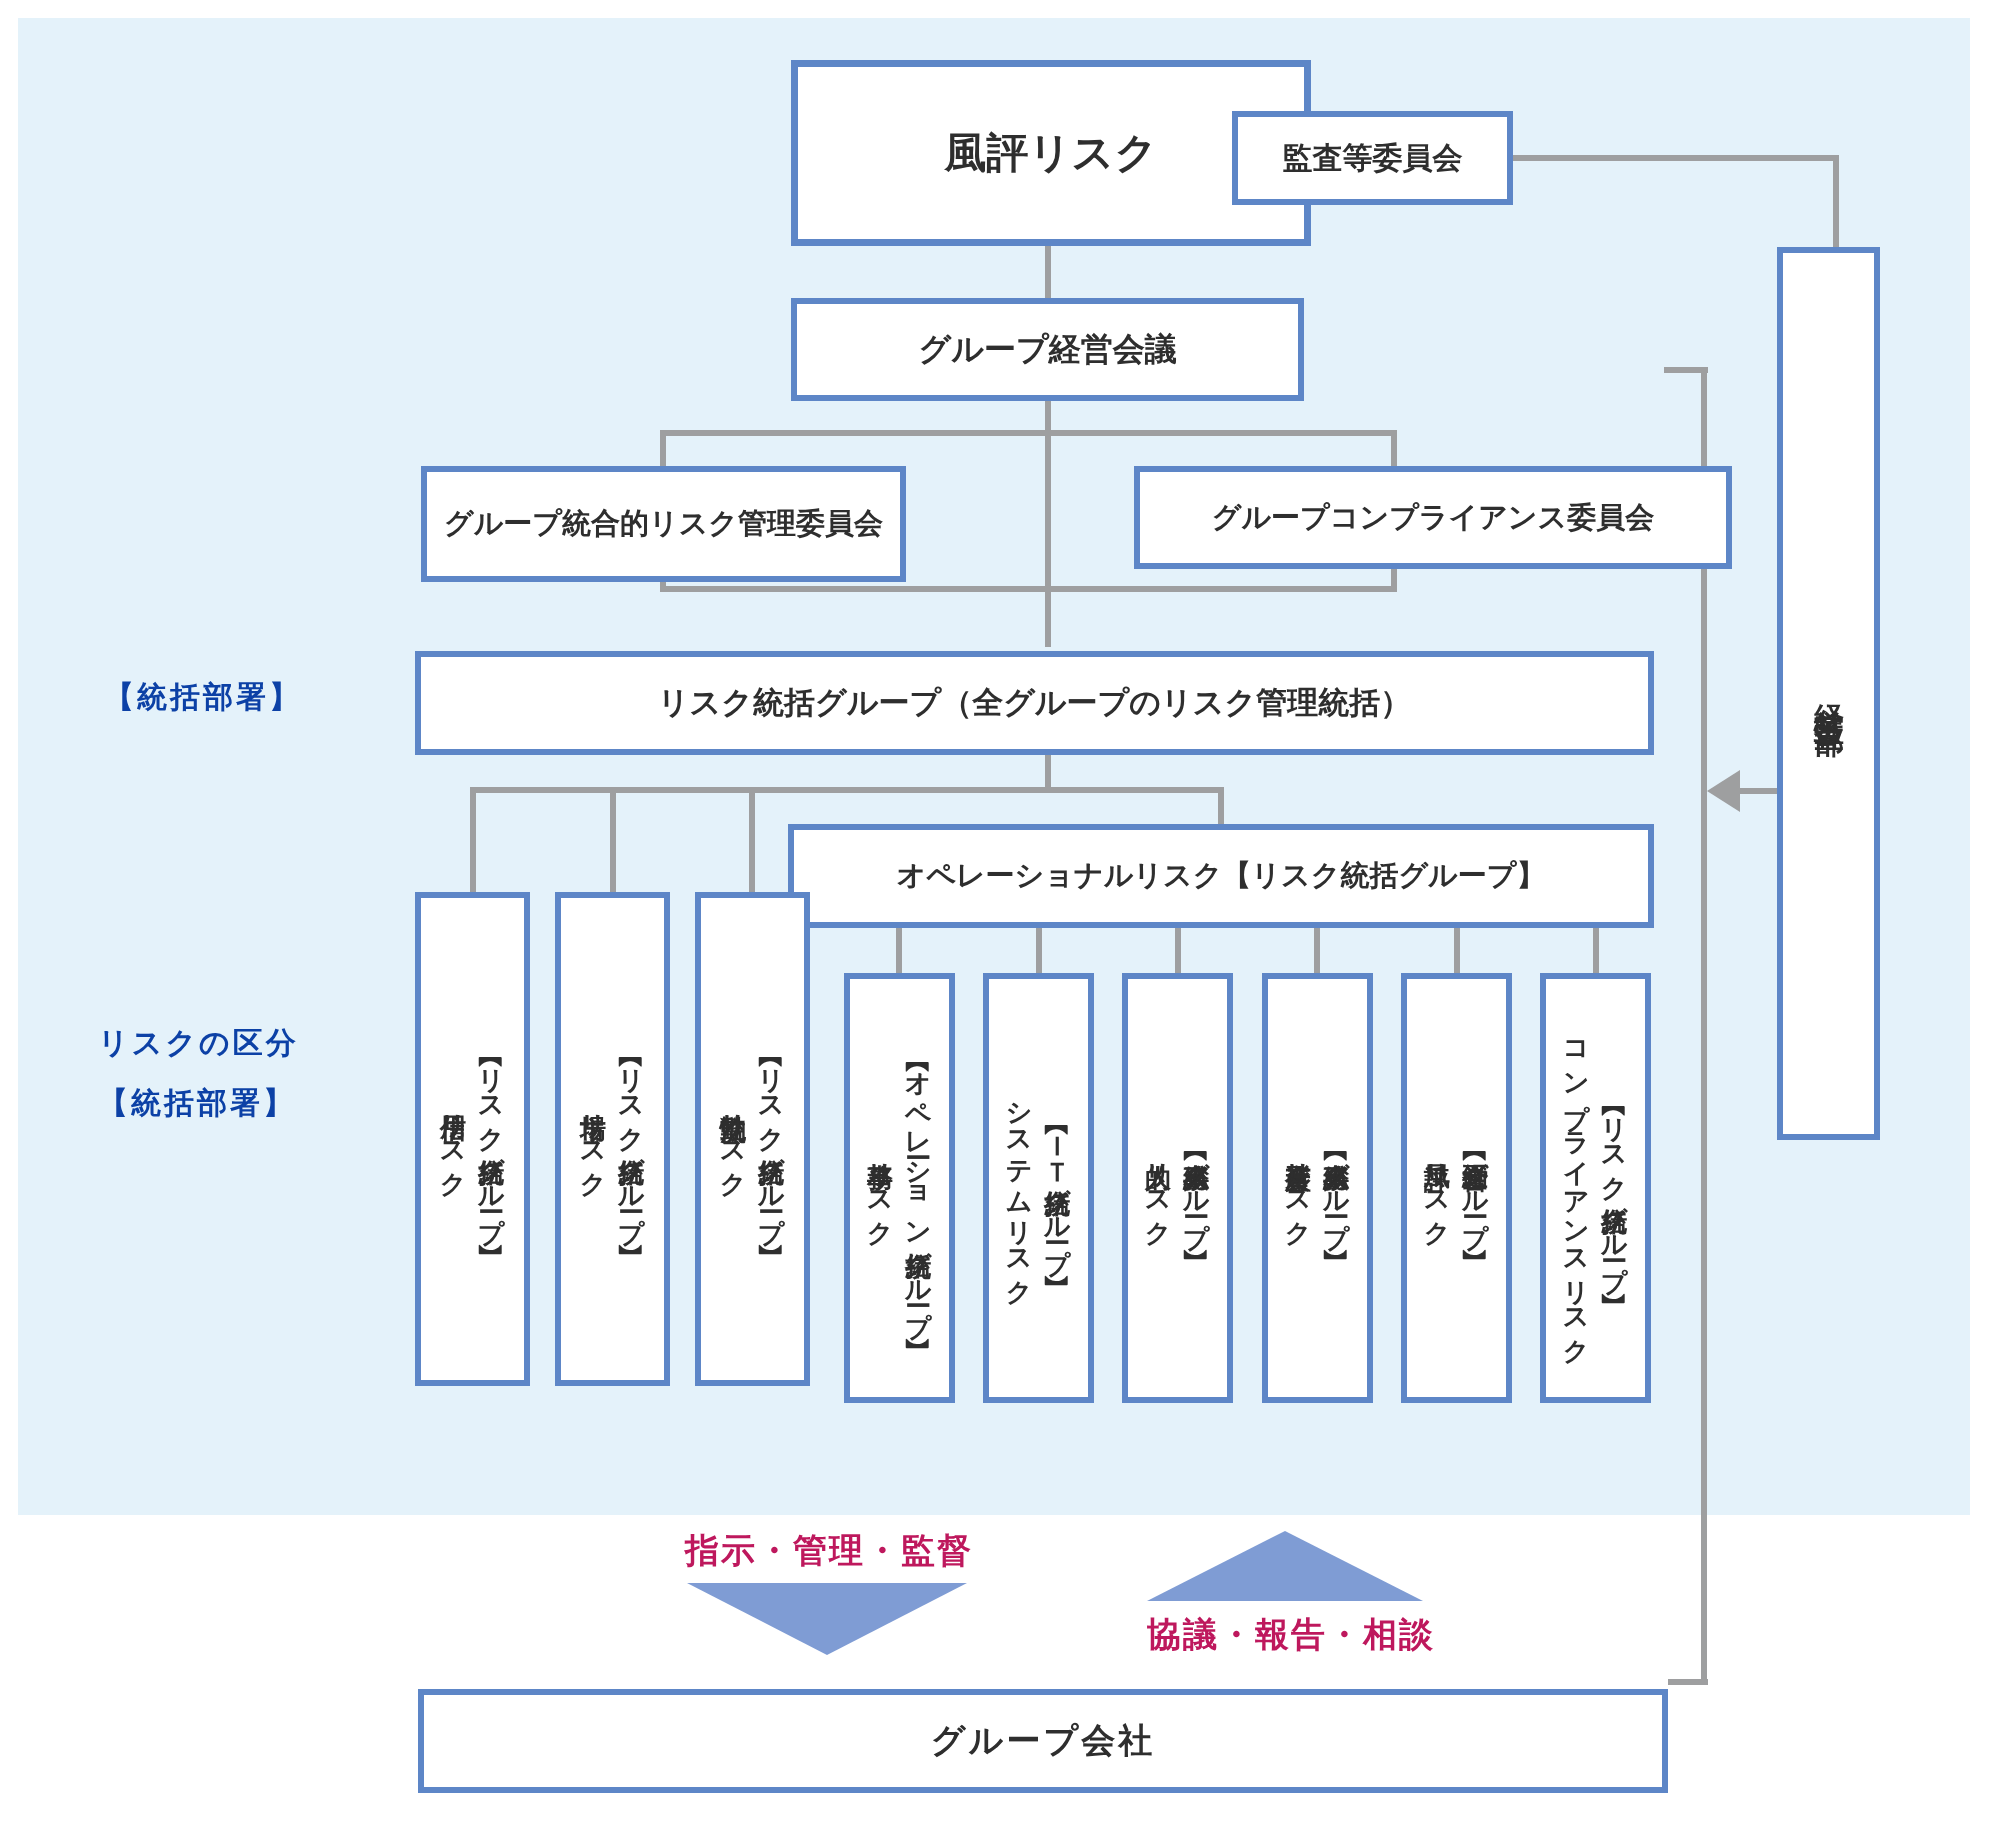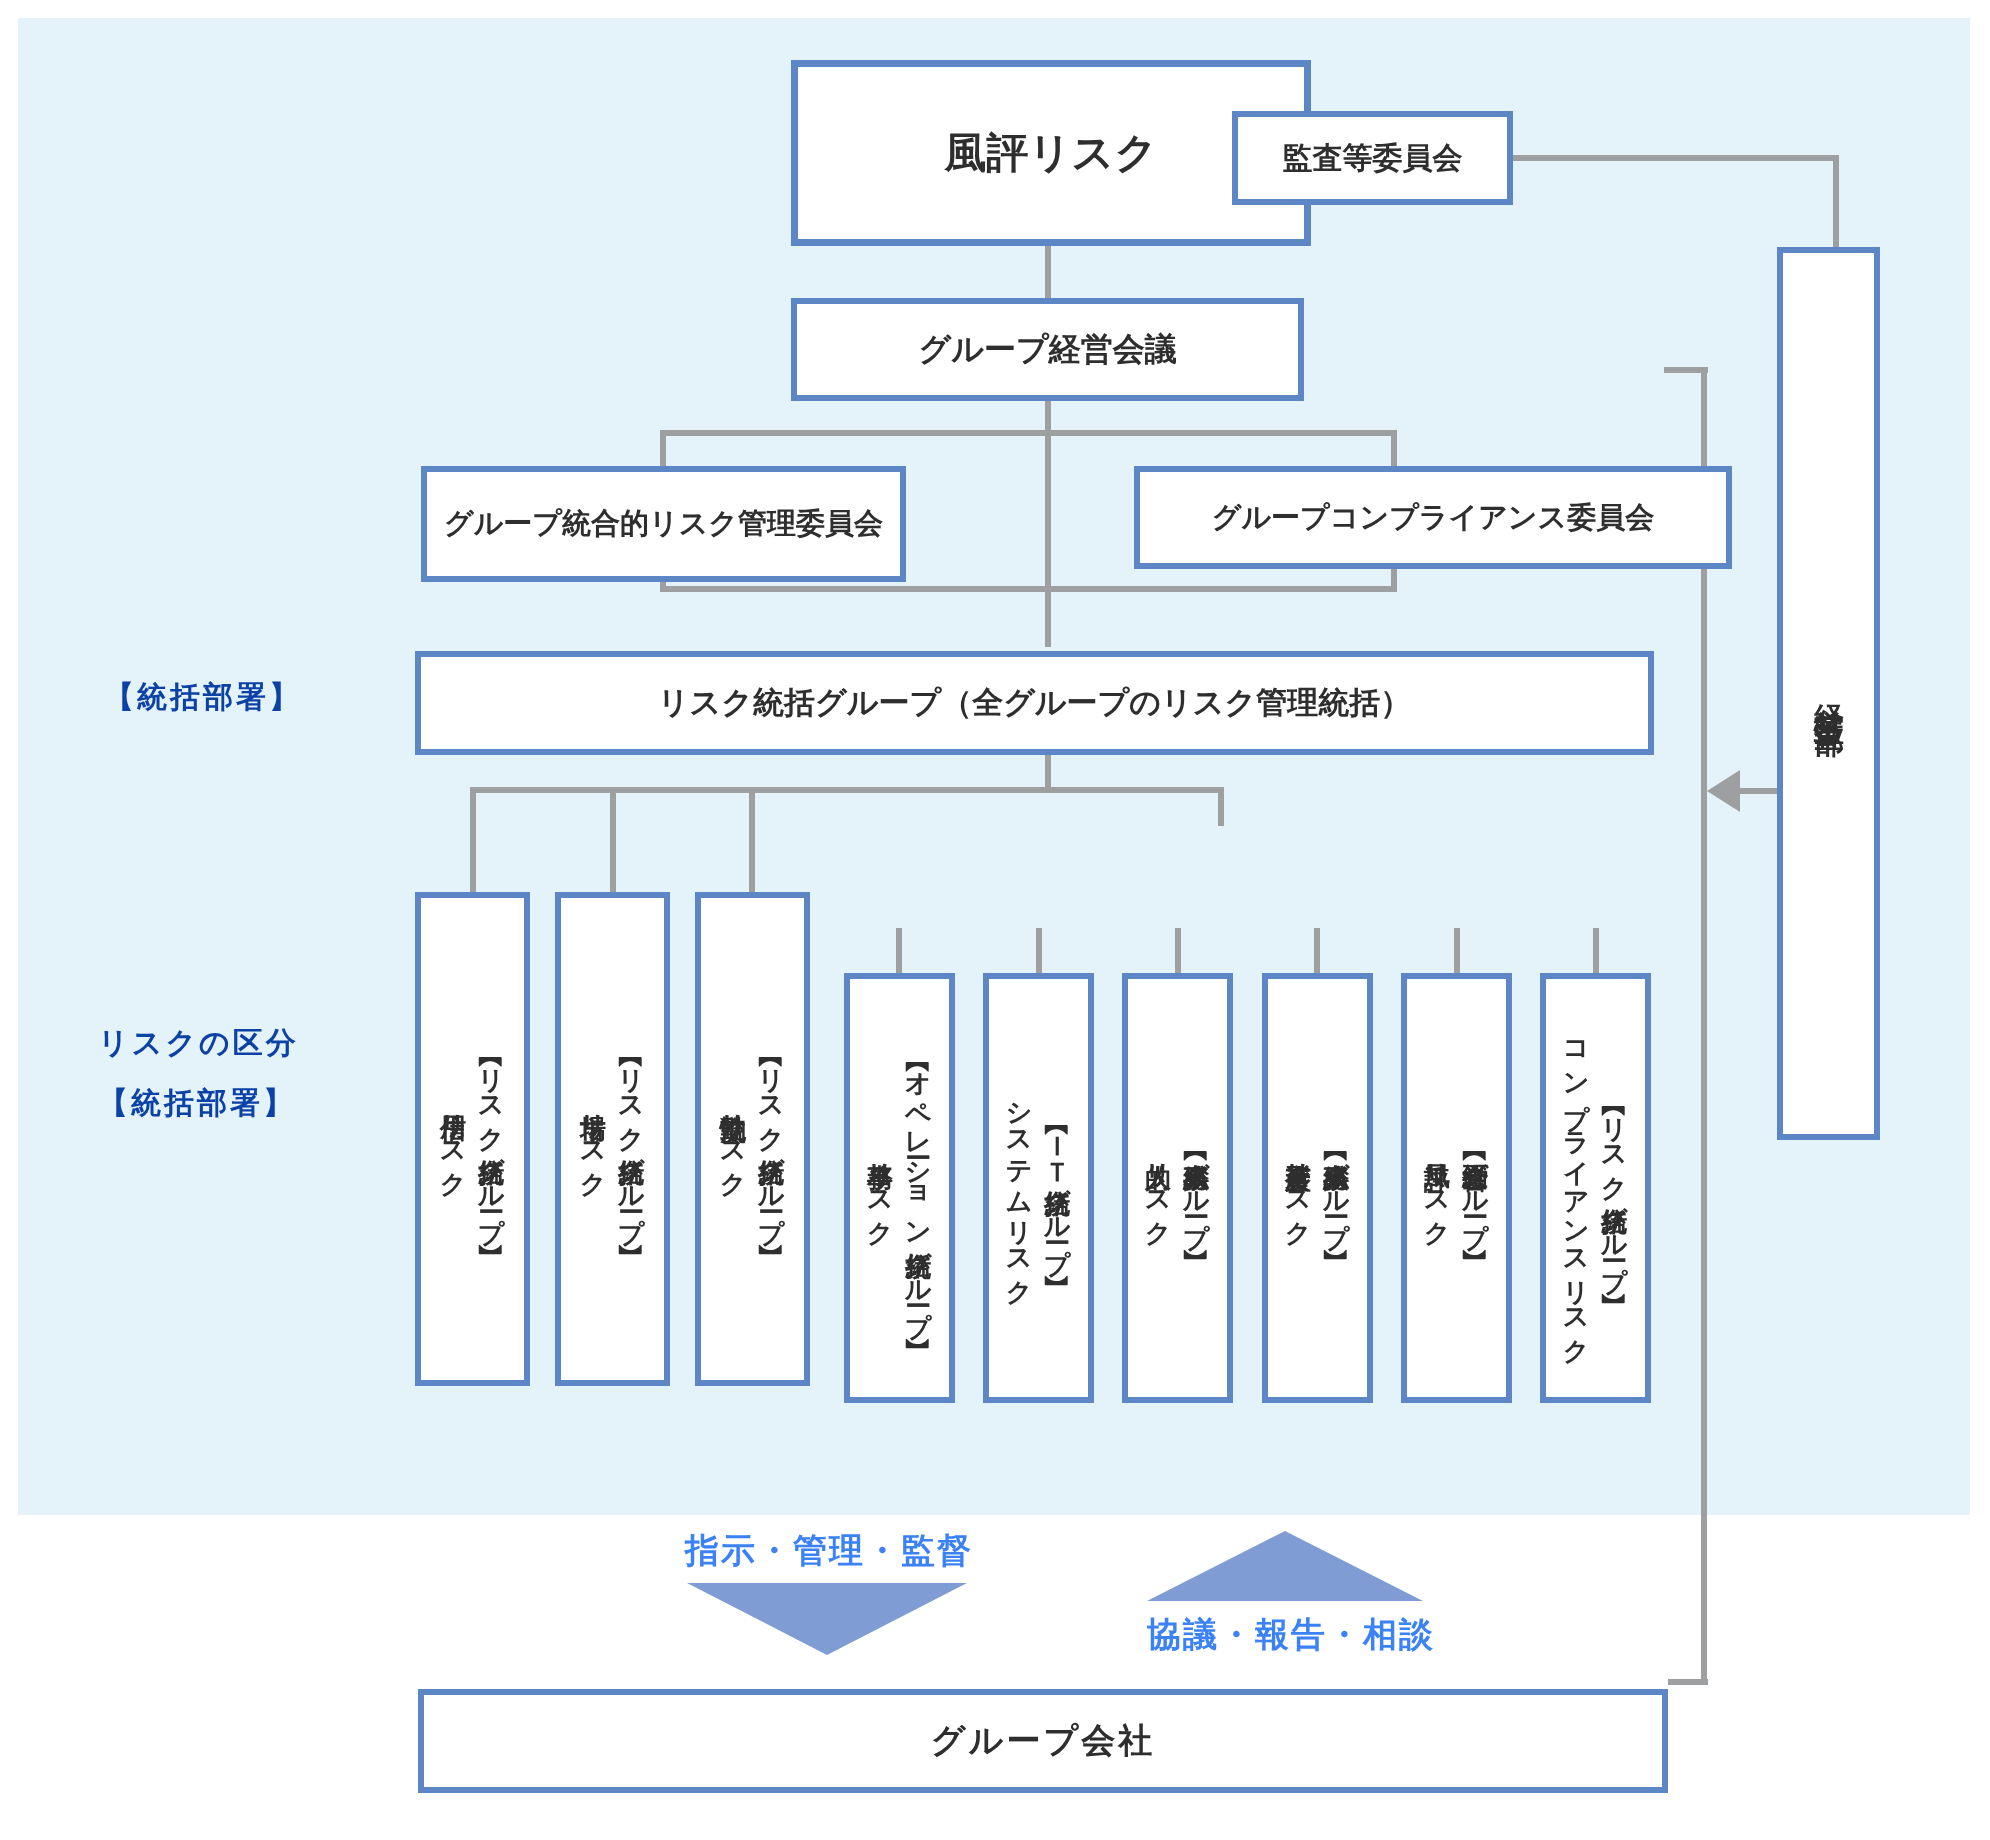--- a/index.html
+++ b/index.html
@@ -9,21 +9,21 @@
   .box{position:absolute;background:#ffffff;border:6px solid #5d86c7;display:flex;
        align-items:center;justify-content:center;color:#2e2e2e;font-weight:700;
        box-sizing:border-box;text-align:center;z-index:3;}
   .hline,.vline{position:absolute;background:#9e9fa0;z-index:1;}
   .hline{height:6px;}
   .vline{width:6px;}
   .vtext{writing-mode:vertical-rl;text-orientation:mixed;line-height:1.16;}
   .vcol{display:block;text-align:center;padding:0 4px;}
   .bluelabel{position:absolute;color:#0c41a6;font-weight:700;font-size:30px;
              letter-spacing:3px;z-index:3;white-space:nowrap;}
-  .flowtext{position:absolute;color:#3b82f6;font-weight:700;font-size:34px;
+  .flowtext{position:absolute;color:#be185d;font-weight:700;font-size:34px;
             letter-spacing:2px;z-index:3;white-space:nowrap;}
   .tri{position:absolute;width:0;height:0;z-index:2;}
   .arrowhead{position:absolute;width:0;height:0;z-index:2;
              border-top:21px solid transparent;border-bottom:21px solid transparent;
              border-right:33px solid #9e9fa0;}
 </style>
 </head>
 <body>
 
 <div class="canvas">
@@ -74,20 +74,23 @@
     <span>グループコンプライアンス委員会</span>
   </div>
 
   <div class="box" style="left:415px;top:645px;width:1239px;height:104px;font-size:31px;margin-top:6px;">
     <span>リスク統括グループ（全グループのリスク管理統括）</span>
   </div>
   <div class="bluelabel" style="left:104px;top:677px;">
     <span>【統括部署】</span>
   </div>
 
+  <div class="box" style="left:788px;top:824px;width:866px;height:104px;font-size:29px;">
+    <span>オペレーショナルリスク【リスク統括グループ】</span>
+  </div>
 
   <div class="bluelabel" style="left:98px;top:1023px;">
     <span>リスクの区分</span>
   </div>
   <div class="bluelabel" style="left:98px;top:1083px;">
     <span>【統括部署】</span>
   </div>
 
   <div class="box" style="left:415px;top:892px;width:115px;height:494px;font-size:26px;">
     <div class="vtext">

